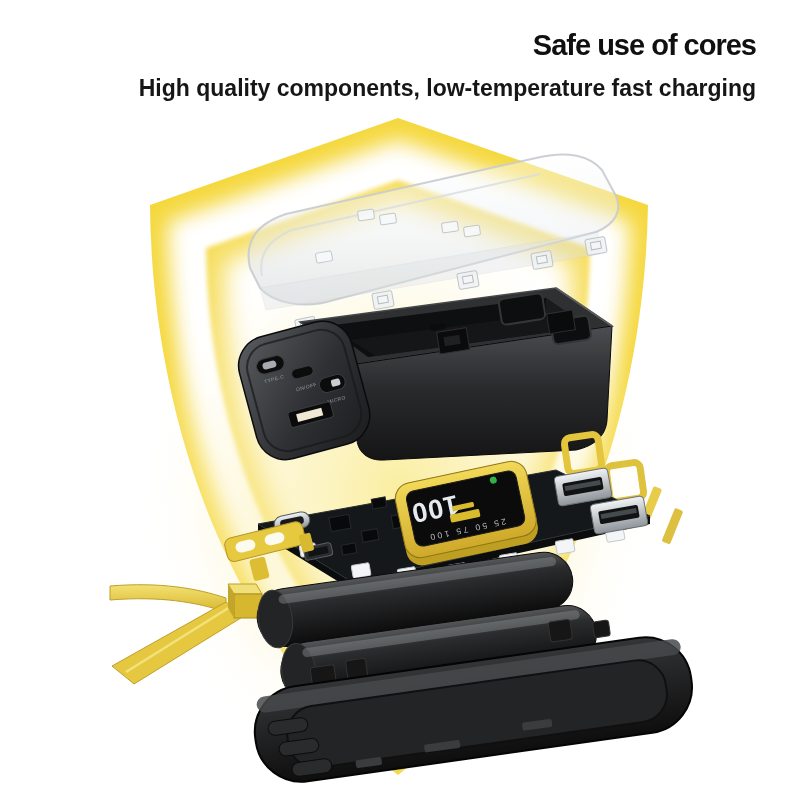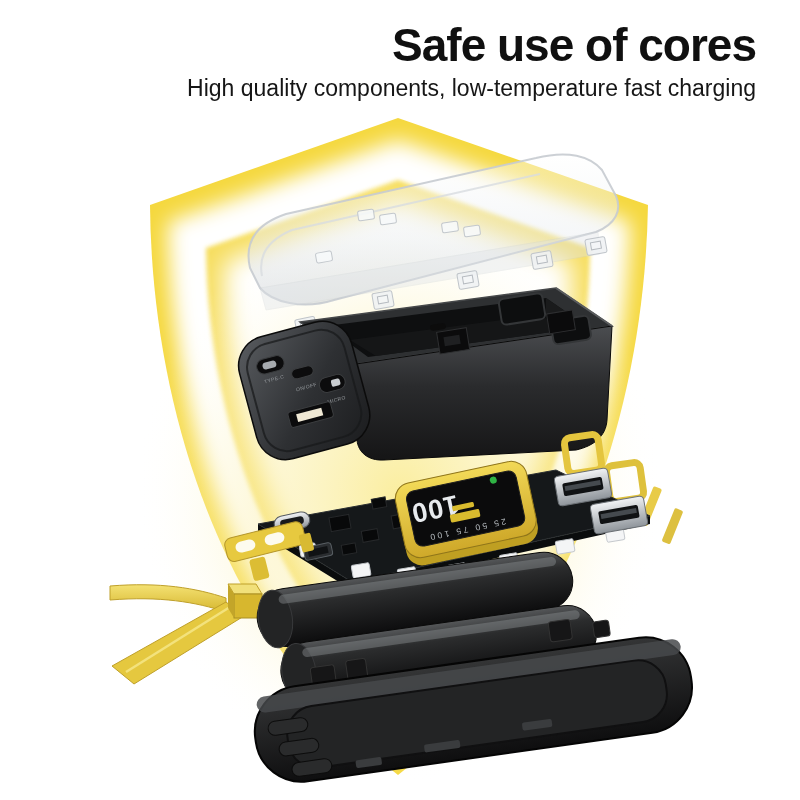--- a/index.html
+++ b/index.html
@@ -1,20 +1,20 @@
 <!DOCTYPE html>
 <html><head>
 <meta charset="utf-8">
 <style>
   html,body{margin:0;padding:0;background:#ffffff;}
   .stage{position:relative;width:800px;height:800px;background:#ffffff;overflow:hidden;
          font-family:"Liberation Sans",sans-serif;color:#111;}
   .hdr{position:absolute;top:22px;right:44px;text-align:right;z-index:5;}
-  .hdr .title{font-size:46px;font-weight:600;letter-spacing:-1px;line-height:46px;color:#101010;}
-  .hdr .sub{font-size:23px;font-weight:400;line-height:33px;color:#161616;margin-top:4px;}
+  .hdr .title{font-size:29px;font-weight:600;letter-spacing:-1px;line-height:46px;color:#101010;}
+  .hdr .sub{font-size:23px;font-weight:700;line-height:33px;color:#161616;margin-top:4px;}
   svg{position:absolute;left:0;top:0;}
   svg text{font-family:"Liberation Sans",sans-serif;}
   .portlabel{font-size:5px;fill:#979b9f;letter-spacing:.4px;}
 </style>
 </head>
 <body>
 
 <div class="stage">
 
   <div class="hdr">

